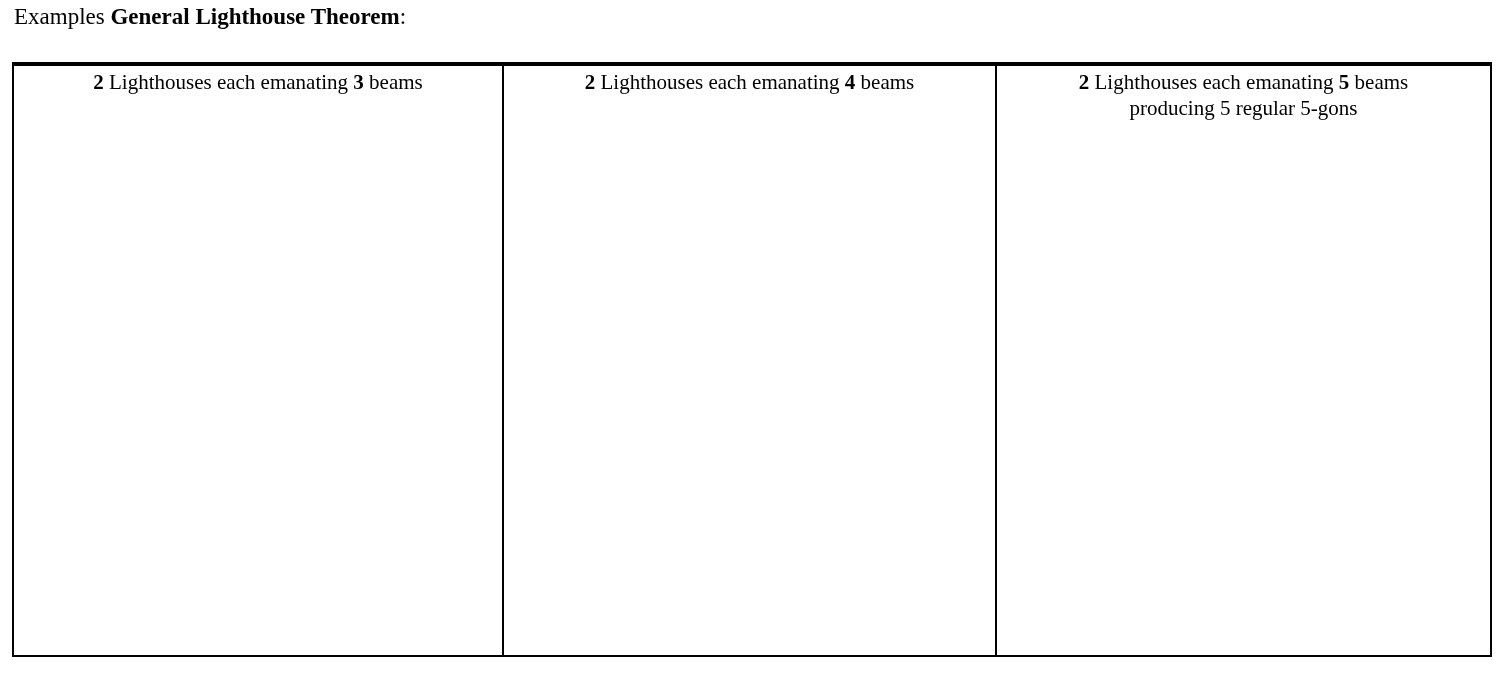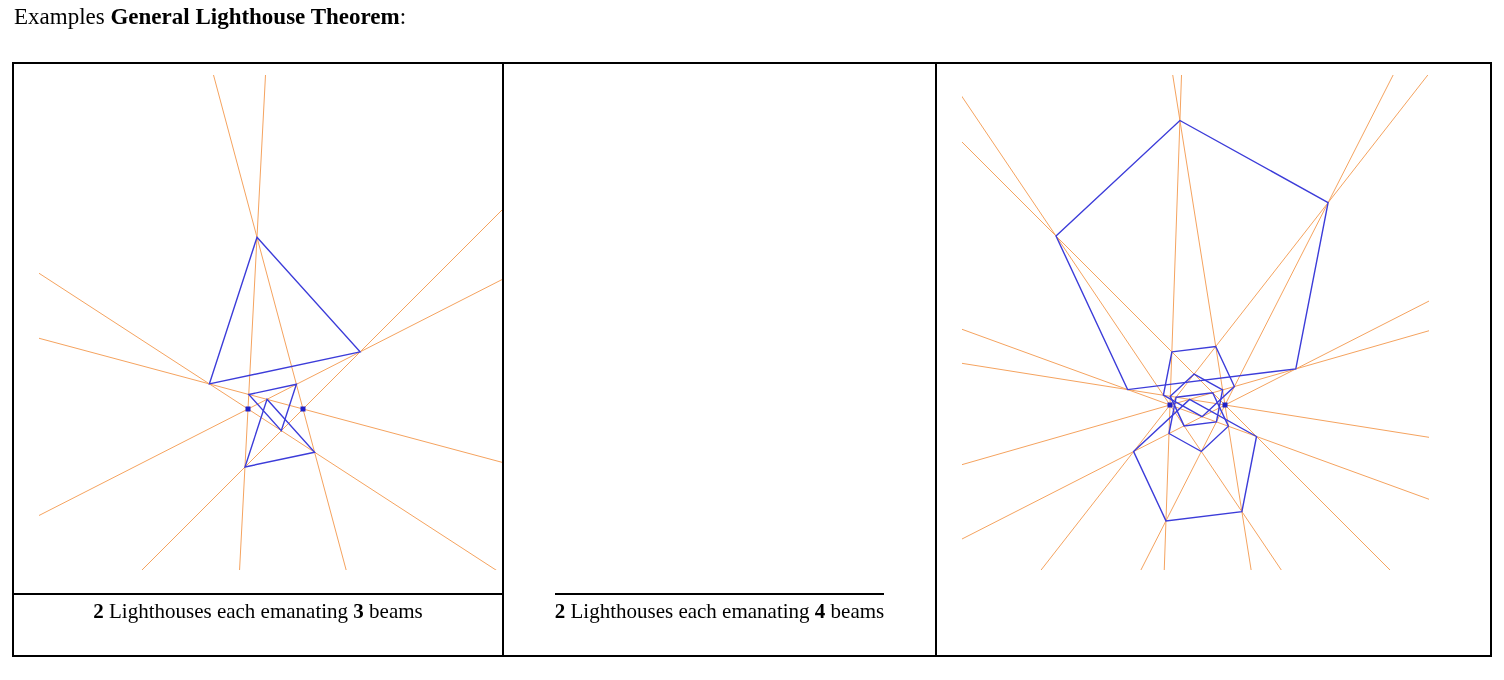--- a/index.html
+++ b/index.html
@@ -2,23 +2,23 @@
 <html><head>
 <meta charset="utf-8">
 <style>
   html,body{margin:0;padding:0;background:#fff;}
   .page{position:relative;width:1504px;height:680px;background:#ffffff;
         font-family:"Liberation Serif","DejaVu Serif",serif;color:#000;overflow:hidden;}
   .doc-title{position:absolute;left:14px;top:4px;font-size:23px;white-space:pre;}
   .doc-title b{font-weight:bold;}
   .fig-table{position:absolute;left:12px;top:62px;width:1480px;height:595px;
              border:2px solid #000;box-sizing:border-box;display:flex;background:#fff;}
-  .fig-col{position:relative;display:flex;flex-direction:column;box-sizing:border-box;}
+  .fig-col{position:relative;display:flex;flex-direction:row;box-sizing:border-box;}
   .fig-col.c0{width:490px;border-right:2px solid #000;}
-  .fig-col.c1{width:433px;border-right:2px solid #000;align-items:center;}
+  .fig-col.c1{width:493px;border-right:2px solid #000;}
   .fig-col.c2{width:493px;}
   .fig-area{position:relative;height:529px;overflow:hidden;background:#fff;}
   .fig-area svg{position:absolute;left:0;top:0;width:100%;height:100%;display:block;}
   .fig-caption{border-top:2px solid #000;flex:1;text-align:center;font-size:21px;
                line-height:26px;padding-top:3px;box-sizing:border-box;background:#fff;}
   .fig-caption b{font-weight:bold;}
   .cap-line{white-space:pre-wrap;}
 </style>
 </head>
 <body>
@@ -104,16 +104,20 @@
             <line x1="1769.5325108927066" y1="575.6516975603465" x2="-1193.5325108927066" y2="106.34830243965354" stroke="#F5A35F" stroke-width="1" clip-path="url(#beamclip2)"></line>
             <polygon points="119.0,172.0 242.9,56.5 391.1,138.6 358.8,304.9 190.6,325.6" fill="none" stroke="#3C3CD9" stroke-width="1.4" stroke-linejoin="miter"></polygon>
             <polygon points="196.6,387.6 252.6,335.4 319.5,372.5 304.9,447.6 229.0,456.9" fill="none" stroke="#3C3CD9" stroke-width="1.4" stroke-linejoin="miter"></polygon>
             <polygon points="239.1,333.2 275.7,328.7 291.4,362.2 264.3,387.5 232.0,369.5" fill="none" stroke="#3C3CD9" stroke-width="1.4" stroke-linejoin="miter"></polygon>
             <polygon points="233.3,332.3 257.1,310.1 285.6,325.9 279.4,357.9 247.1,361.9" fill="none" stroke="#3C3CD9" stroke-width="1.4" stroke-linejoin="miter"></polygon>
             <polygon points="234.9,287.9 278.7,282.5 297.4,322.5 265.1,352.7 226.4,331.2" fill="none" stroke="#3C3CD9" stroke-width="1.4" stroke-linejoin="miter"></polygon>
             <rect x="230.5" y="338.5" width="5" height="5" fill="#2020C8"></rect>
             <rect x="285.5" y="338.5" width="5" height="5" fill="#2020C8"></rect>
           </svg>
       </div>
+      <div class="fig-caption">
+        <div class="cap-line"><b>2</b><span> Lighthouses each emanating </span><b>5</b><span> beams</span></div>
+        <div class="cap-line">producing 5 regular 5-gons</div>
+      </div>
     </div>
 
   </div>
 </div>
 
 </body></html>

